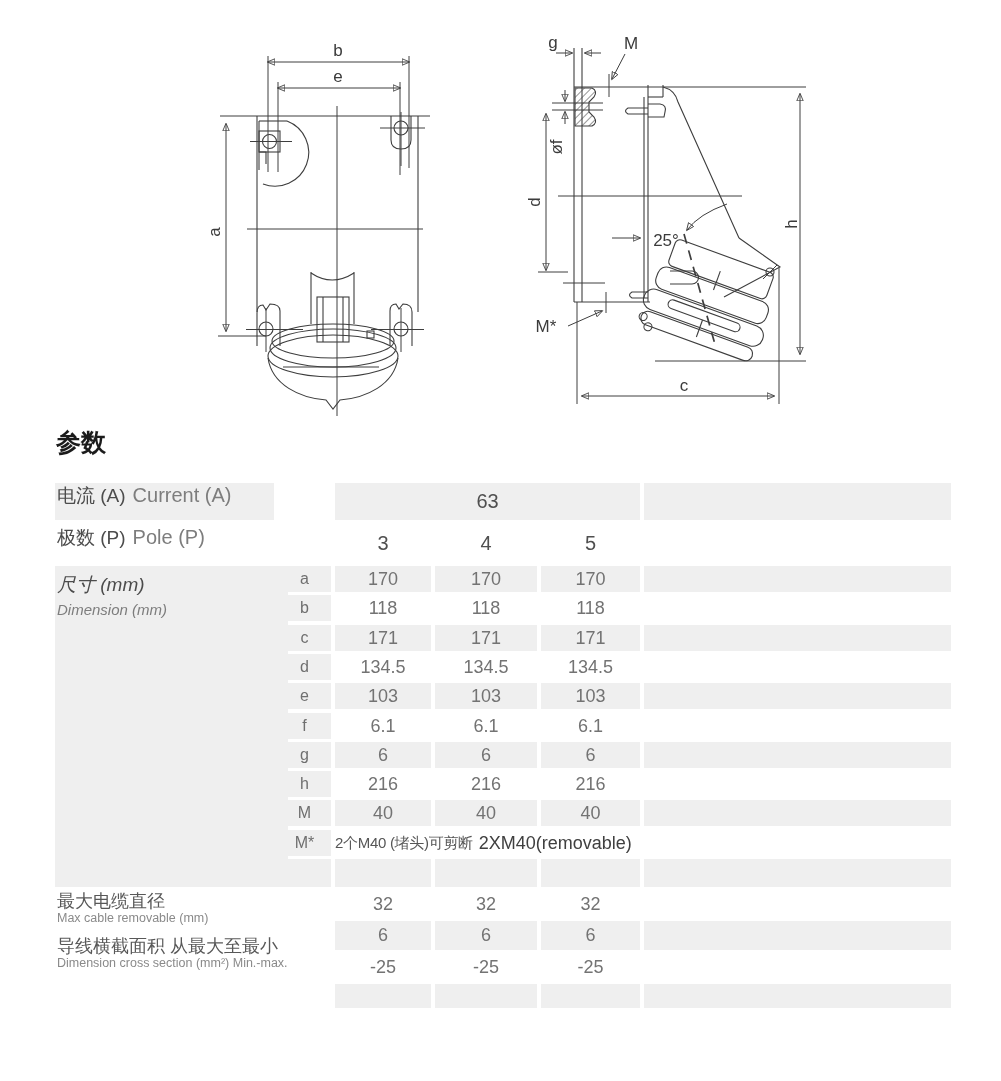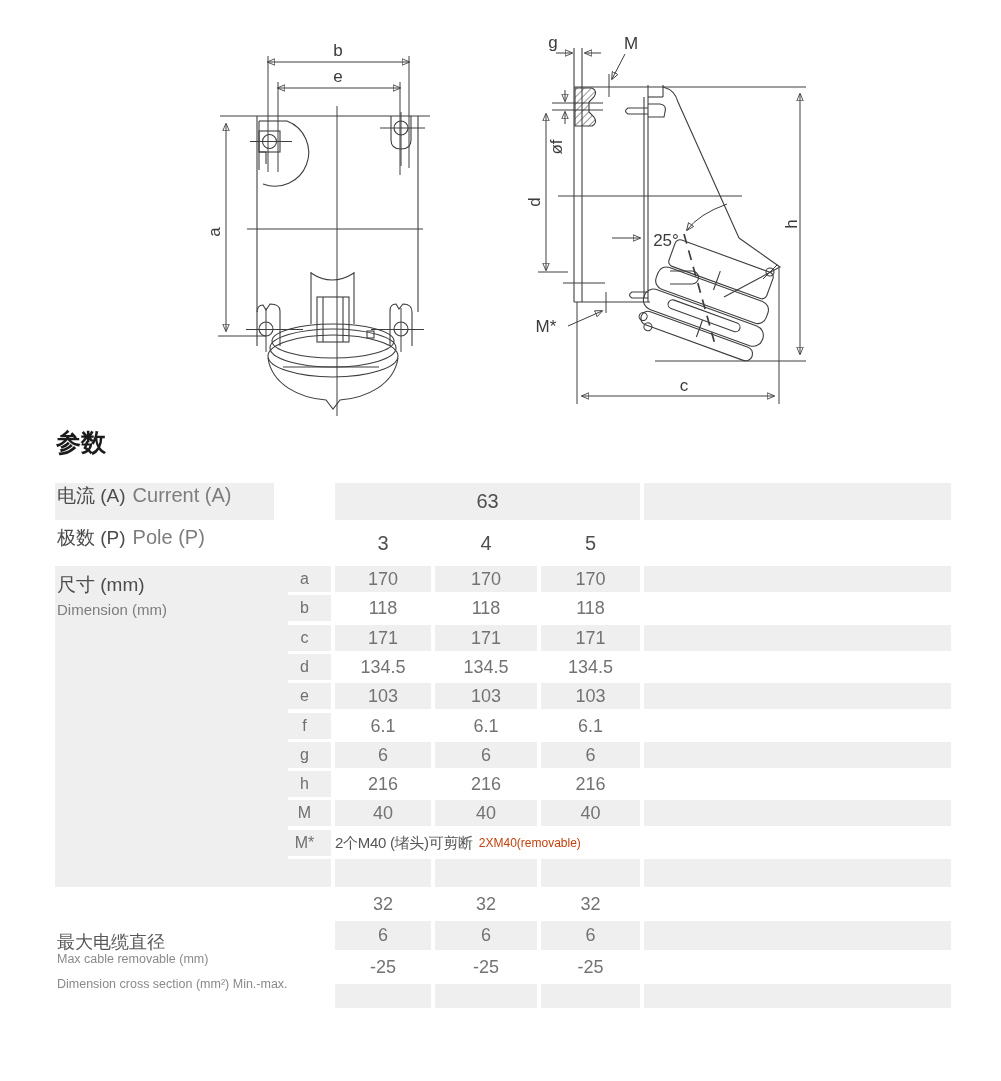--- a/index.html
+++ b/index.html
@@ -15,26 +15,26 @@
   .cell{position:absolute;box-sizing:border-box;display:flex;align-items:center;}
   .bg{background:#efefef;}
   .val{justify-content:center;font-size:18px;color:#737373;}
   .big{font-size:20px;color:#4f4f4f;}
   .sub{justify-content:center;font-size:16px;color:#6f6f6f;}
   .rowlabel{padding-left:2px;gap:7px;align-items:baseline;}
   .zh{font-size:19px;color:#4c4c4c;}
   .en{font-size:20px;color:#7d7d7d;}
   .dimlabel{flex-direction:column;align-items:flex-start;justify-content:flex-start;padding:6px 0 0 2px;}
   .dimlabel .en{font-size:15px;margin-top:3px;}
-  .blabel{flex-direction:column;align-items:flex-start;justify-content:flex-start;margin-top:41px;}
+  .blabel{flex-direction:column;align-items:flex-start;justify-content:flex-start;}
   .blabel .zh2{font-size:18px;color:#585858;line-height:20px;}
   .blabel .en2{font-size:12.5px;color:#8a8a8a;line-height:14px;}
   .mstar-val{justify-content:flex-start;gap:6px;}
   .mstar-zh{font-size:15px;color:#565656;letter-spacing:-0.3px;white-space:nowrap;}
-  .mstar-en{font-size:12px;color:#c2410c;white-space:nowrap;}
+  .mstar-en{font-size:18px;color:#404040;white-space:nowrap;}
 </style>
 </head>
 <body>
 
 <div class="sheet">
 
   <svg width="1001" height="425" viewBox="0 0 1001 425">
     <defs>
       <marker id="ah" viewBox="0 0 10 10" refX="8.5" refY="5" markerWidth="9" markerHeight="8" orient="auto-start-reverse">
         <path d="M0,1 L9.5,5 L0,9 z" fill="#3e3e3e" stroke="none"></path>
@@ -196,36 +196,37 @@
     <div class="cell bg" style="left:644px;top:483px;width:307px;height:37px;"></div>
 
     <div class="cell rowlabel" style="left:55px;top:525px;width:219px;height:37px;">
       <span class="zh">极数 (P)</span>
       <span class="en">Pole (P)</span>
     </div>
     <div class="cell val big" style="left:335px;top:525px;width:96px;height:37px;">3</div>
     <div class="cell val big" style="left:435px;top:525px;width:102px;height:37px;">4</div>
     <div class="cell val big" style="left:541px;top:525px;width:99px;height:37px;">5</div>
 
-    <div class="cell bg dimlabel" style="left:55px;top:566px;width:233px;height:321px;">
+    <div class="cell bg dimlabel" style="left:55px;top:566px;width:233px;height:321px;font-style:italic;">
       <span class="zh">尺寸 (mm)</span>
       <span class="en">Dimension (mm)</span>
     </div>
 
     <div class="cell mstar-val" style="left:335px;top:830px;width:310px;height:26px;">
       <span class="mstar-zh">2个M40 (堵头)可剪断</span>
       <span class="mstar-en">2XM40(removable)</span>
     </div>
 
     <div class="cell blabel" style="left:57px;top:891px;width:270px;height:44px;">
       <span class="zh2">最大电缆直径</span>
       <span class="en2">Max cable removable (mm)</span>
     </div>
 
     <div class="cell blabel" style="left:57px;top:936px;width:280px;height:44px;">
+      <span class="zh2">导线横截面积 从最大至最小</span>
       <span class="en2">Dimension cross section (mm²) Min.-max.</span>
     </div>
   <div class="cell bg sub" style="left: 278px; top: 566px; width: 53px; height: 26px;">a</div>
       <div class="cell val bg" style="left: 335px; top: 566px; width: 96px; height: 26px;">170</div>
       <div class="cell val bg" style="left: 435px; top: 566px; width: 102px; height: 26px;">170</div>
       <div class="cell val bg" style="left: 541px; top: 566px; width: 99px; height: 26px;">170</div>
       <div class="cell bg" style="left: 644px; top: 566px; width: 307px; height: 26px;"></div>
       <div class="cell bg sub" style="left: 278px; top: 595px; width: 53px; height: 26px;">b</div>
       <div class="cell val" style="left: 335px; top: 595px; width: 96px; height: 26px;">118</div>
       <div class="cell val" style="left: 435px; top: 595px; width: 102px; height: 26px;">118</div>

